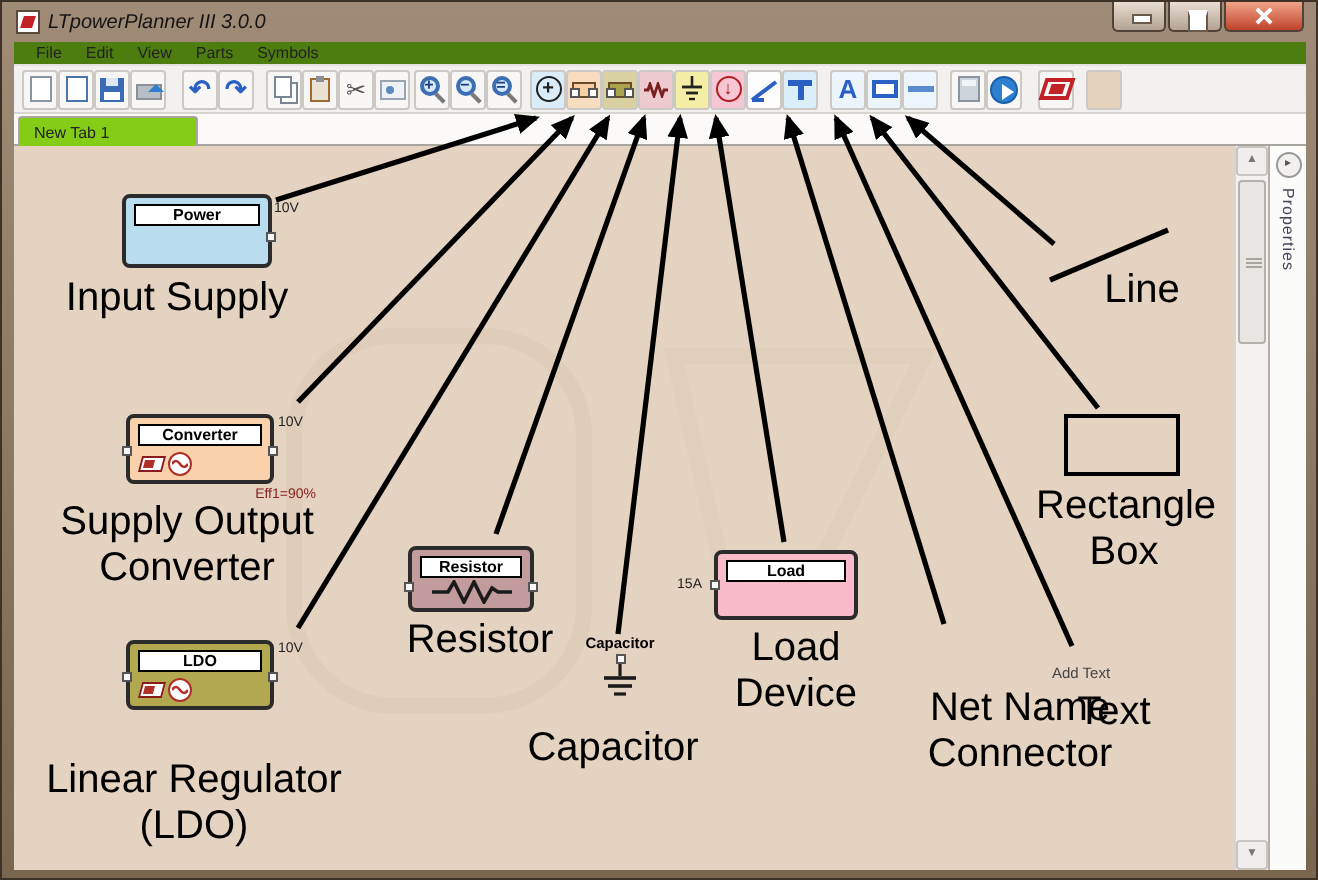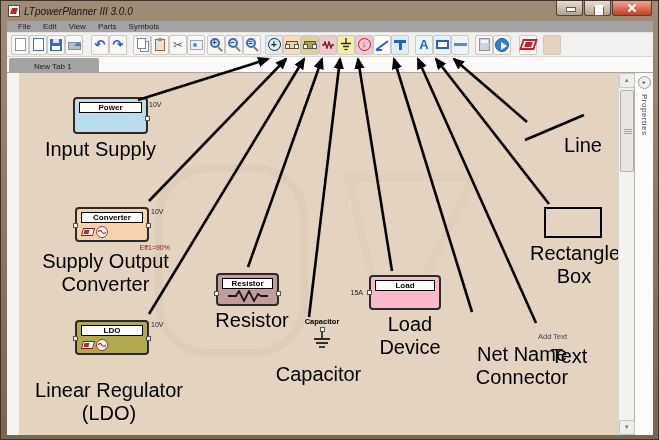--- a/index.html
+++ b/index.html
@@ -19,21 +19,21 @@
   .wbtn { height:15px; border:1px solid #4f4236; border-top:none; border-radius:0 0 3px 3px; margin-left:1px; position:relative; }
   .wbtn.min, .wbtn.max { width:27px; background:linear-gradient(#e8ddd2,#b3a291); }
   .wbtn.close { width:40px; background:linear-gradient(#f0a48a,#c0422a); }
   .wbtn.min::after { content:""; position:absolute; left:9px; bottom:3px; width:8px; height:3px; background:#fff; border:1px solid #6a5a4a; }
   .wbtn.max::after { content:""; position:absolute; left:9px; top:4px; width:8px; height:7px; border:1px solid #6a5a4a; border-top:3px solid #fff; background:#fff; box-shadow:inset 0 0 0 1px #fff; }
   .wbtn.close::before, .wbtn.close::after { content:""; position:absolute; left:14px; top:2px; width:2px; height:10px; background:#fff; }
   .wbtn.close::before { transform:translateX(4px) rotate(45deg); }
   .wbtn.close::after  { transform:translateX(4px) rotate(-45deg); }
   
   #client { width:646px; height:414px; background:#f4f3f1; display:flex; flex-direction:column; }
-  #menubar { height:12px; background:#a3a3a3; display:flex; align-items:center; padding-left:5px; border-bottom:1px solid #e4e2df; }
+  #menubar { height:12px; background:#4d7c0f; display:flex; align-items:center; padding-left:5px; border-bottom:1px solid #e4e2df; }
   .menu-item { font-size:8px; color:#222; padding:0 6px; }
   #toolbar { height:24px; background:#f2f1ef; border-bottom:1px solid #d8d5d1; position:relative; display:flex; align-items:center; }
   .tgroup { display:flex; }
   .tbtn { width:18px; height:20px; margin-top:0; background:#f8f7f6; border:1px solid #ccc8c3; border-radius:2px; display:flex; align-items:center; justify-content:center; position:relative; }
   
   .g0{margin-left:4px}.g1{margin-left:8px}.g2{margin-left:6px}.g3{margin-left:2px}.g4{margin-left:4px}
   .g5{margin-left:0px}.g6{margin-left:6px}.g7{margin-left:6px}.g8{margin-left:8px}.g9{margin-left:6px}
   
   .t-power-source-icon{background:#d9ecf7}.t-converter-icon{background:#f7dcc0}.t-ldo-icon{background:#d9d2a0}
   .t-resistor-icon{background:#eccad0}.t-capacitor-icon{background:#f3eda6}.t-load-icon{background:#f6c6d4}
@@ -70,23 +70,23 @@
   .rg{width:13px;height:9px;border:2px solid #2a5fc4;background:#fff;}
   .hg{width:13px;height:3px;background:#5a8ad0;}
   .calcg{width:11px;height:13px;background:#cdd4da;border:1px solid #8a949e;position:relative;}
   .calcg::before{content:"";position:absolute;left:1px;top:1px;right:1px;height:3px;background:#eef4f8;}
   .rung{width:14px;height:14px;background:#2e7fd0;border:1px solid #1a5fa8;border-radius:50%;position:relative;}
   .rung::after{content:"";position:absolute;left:5px;top:3px;border:4px solid transparent;border-left:6px solid #fff;}
   .ltg{width:15px;height:11px;border:2px solid #c22127;transform:skewX(-18deg);position:relative;}
   .ltg::after{content:"";position:absolute;left:2px;top:1px;width:7px;height:5px;background:#c22127;}
   
   #tabbar { height:16px; background:#fbfaf9; border-bottom:1px solid #a8a49e; position:relative; }
-  #tab1 { position:absolute; left:2px; top:1px; width:90px; height:15px; background:#a3a3a3; border:1px solid #a8a49e; border-bottom:none; border-radius:2px 2px 0 0; font-size:8px; color:#222; padding:3px 0 0 24px; }
-  
-  #content { flex:1; display:flex; position:relative;margin-left:12px; }
+  #tab1 { position:absolute; left:2px; top:1px; width:90px; height:15px; background:#84cc16; border:1px solid #a8a49e; border-bottom:none; border-radius:2px 2px 0 0; font-size:8px; color:#222; padding:3px 0 0 7px; }
+  
+  #content { flex:1; display:flex; position:relative; }
   #canvas { width:610px; height:362px; background:#e3d3c0; position:relative; overflow:hidden; }
   
   #wmark { position:absolute; left:0; top:0; }
   
   .blk { position:absolute; border:2px solid #2b2b2b; border-radius:4px; }
   .blk .nm { margin:3px 4px 0; height:11px; background:#fff; border:1px solid #000; font-size:8px; font-weight:bold; text-align:center; line-height:10px; color:#000; }
   .pin { position:absolute; width:5px; height:5px; background:#f8f8f8; border:1px solid #555; }
   .tinytxt { position:absolute; font-size:7px; color:#222; }
   .cap { position:absolute; font-size:20px; line-height:23px; color:#000; text-align:center; }
   .chips { display:flex; align-items:center; margin:3px 0 0 5px; }

